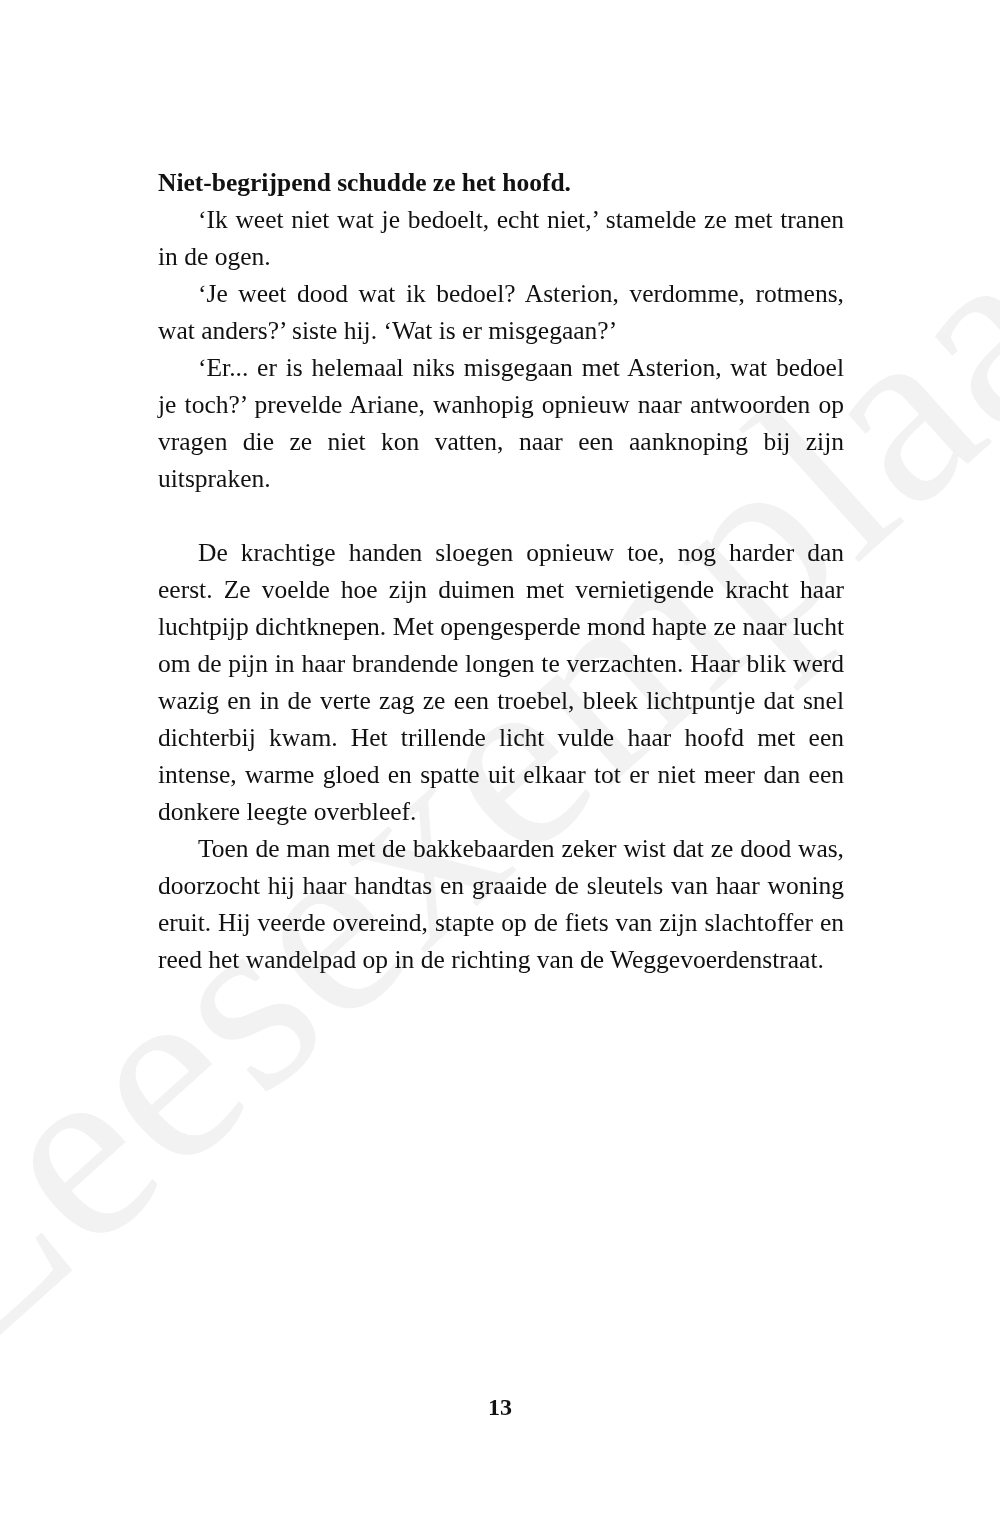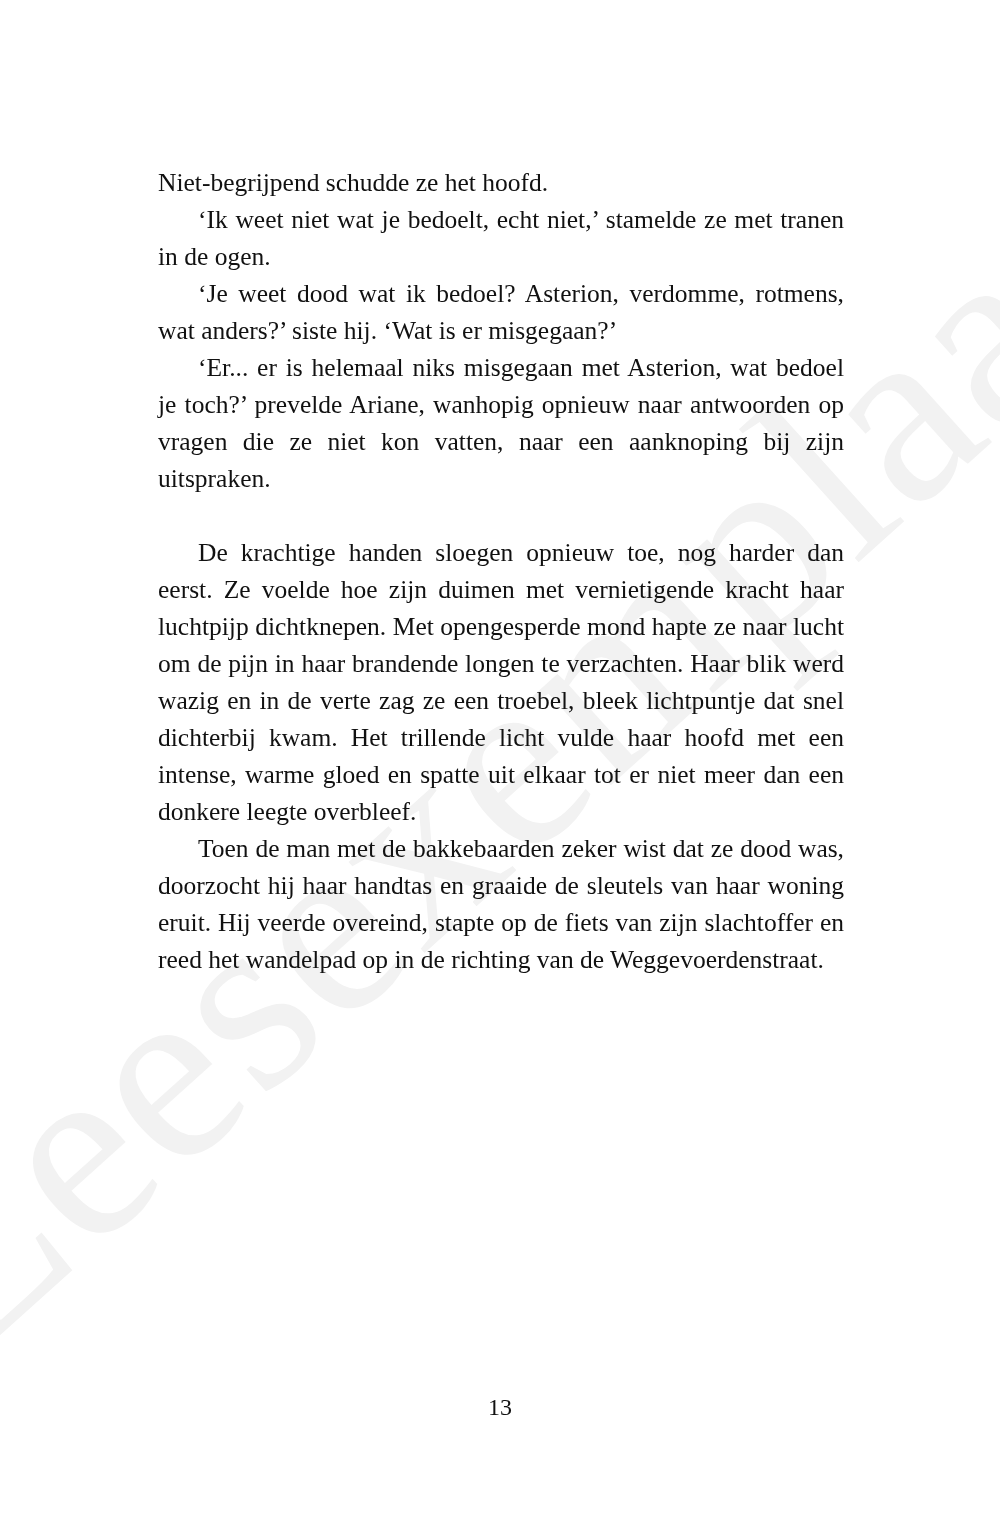--- a/index.html
+++ b/index.html
@@ -57,38 +57,40 @@
     line-height: 37px;
     color: #111111;
     text-align: justify;
     text-justify: inter-word;
     hyphens: none;
     text-indent: 40px;
   }
 
   .para.no-indent {
     text-indent: 0;
+    font-weight: bold;
   }
 
   .block-gap {
     height: 37px;
   }
 
   
   .folio {
     position: absolute;
     left: 0;
     right: 0;
     top: 1392px;
     text-align: center;
     font-size: 24px;
     line-height: 30px;
     color: #111111;
     font-family: "Liberation Serif", "DejaVu Serif", serif;
     z-index: 2;
+    font-weight: bold;
   }
 </style>
 </head>
 <body>
 
 <div class="page">
 
   <div class="watermark-layer">
     <div class="watermark-text">Leesexemplaar</div>
   </div>

